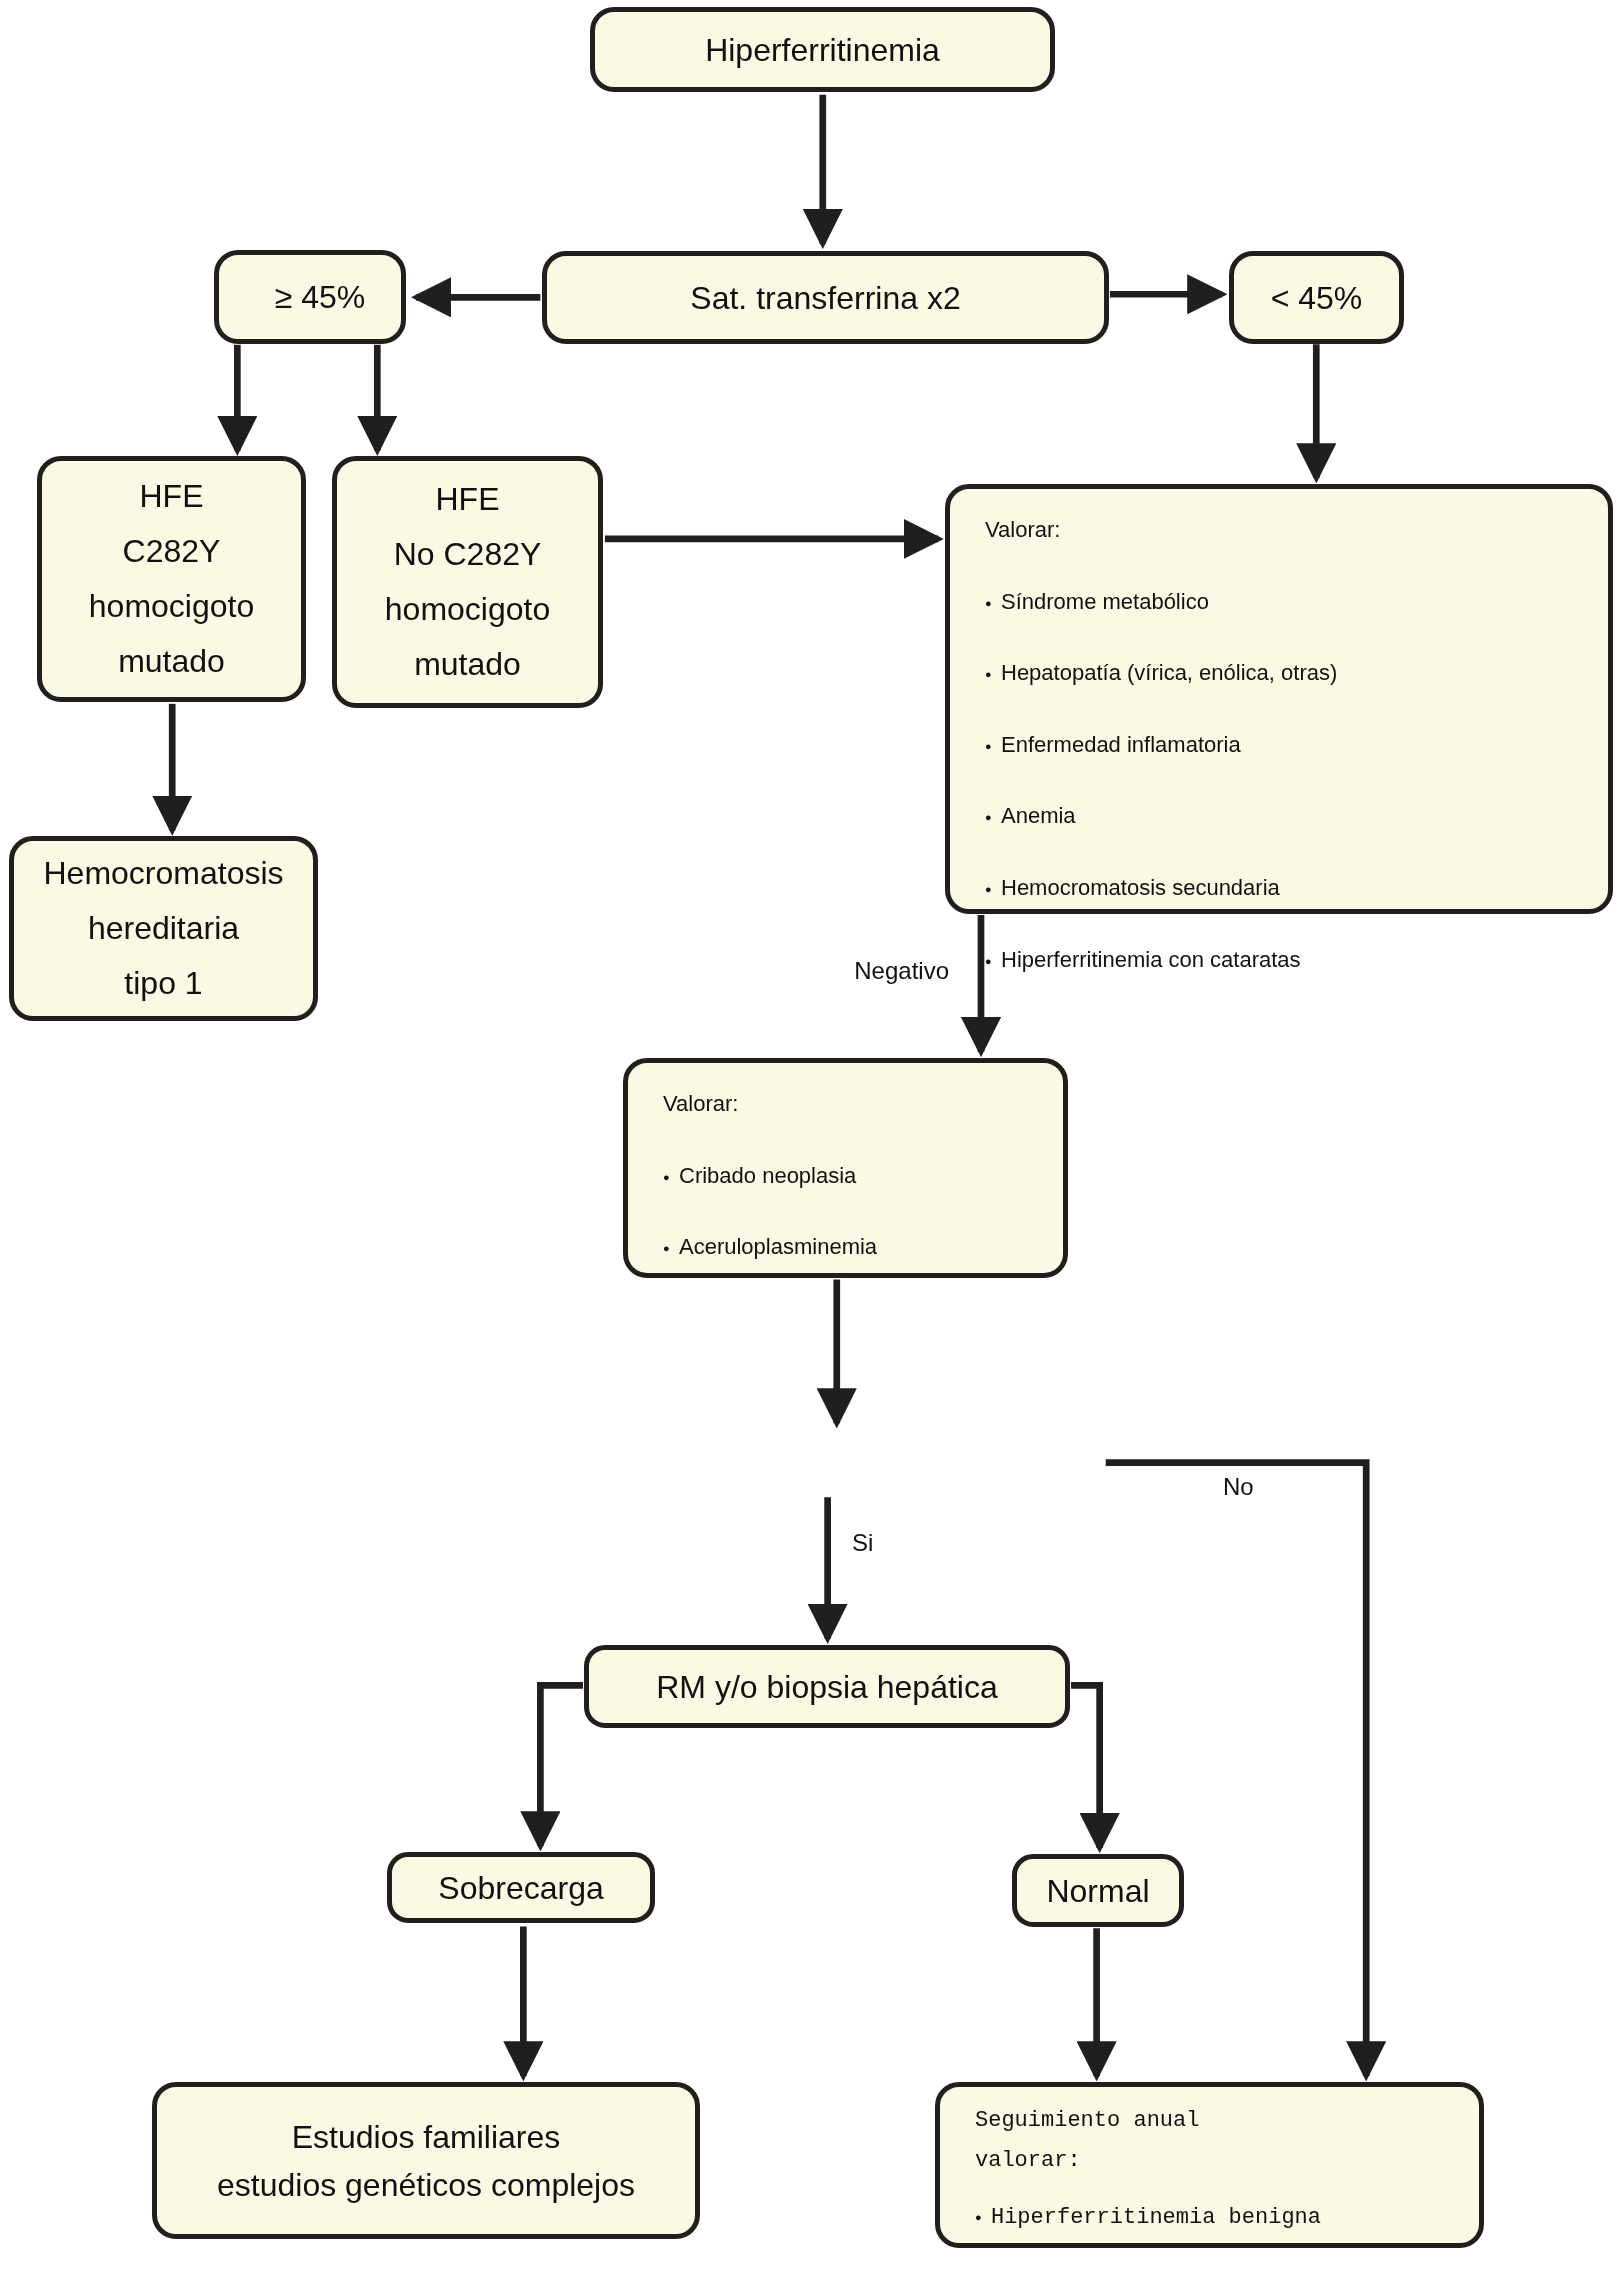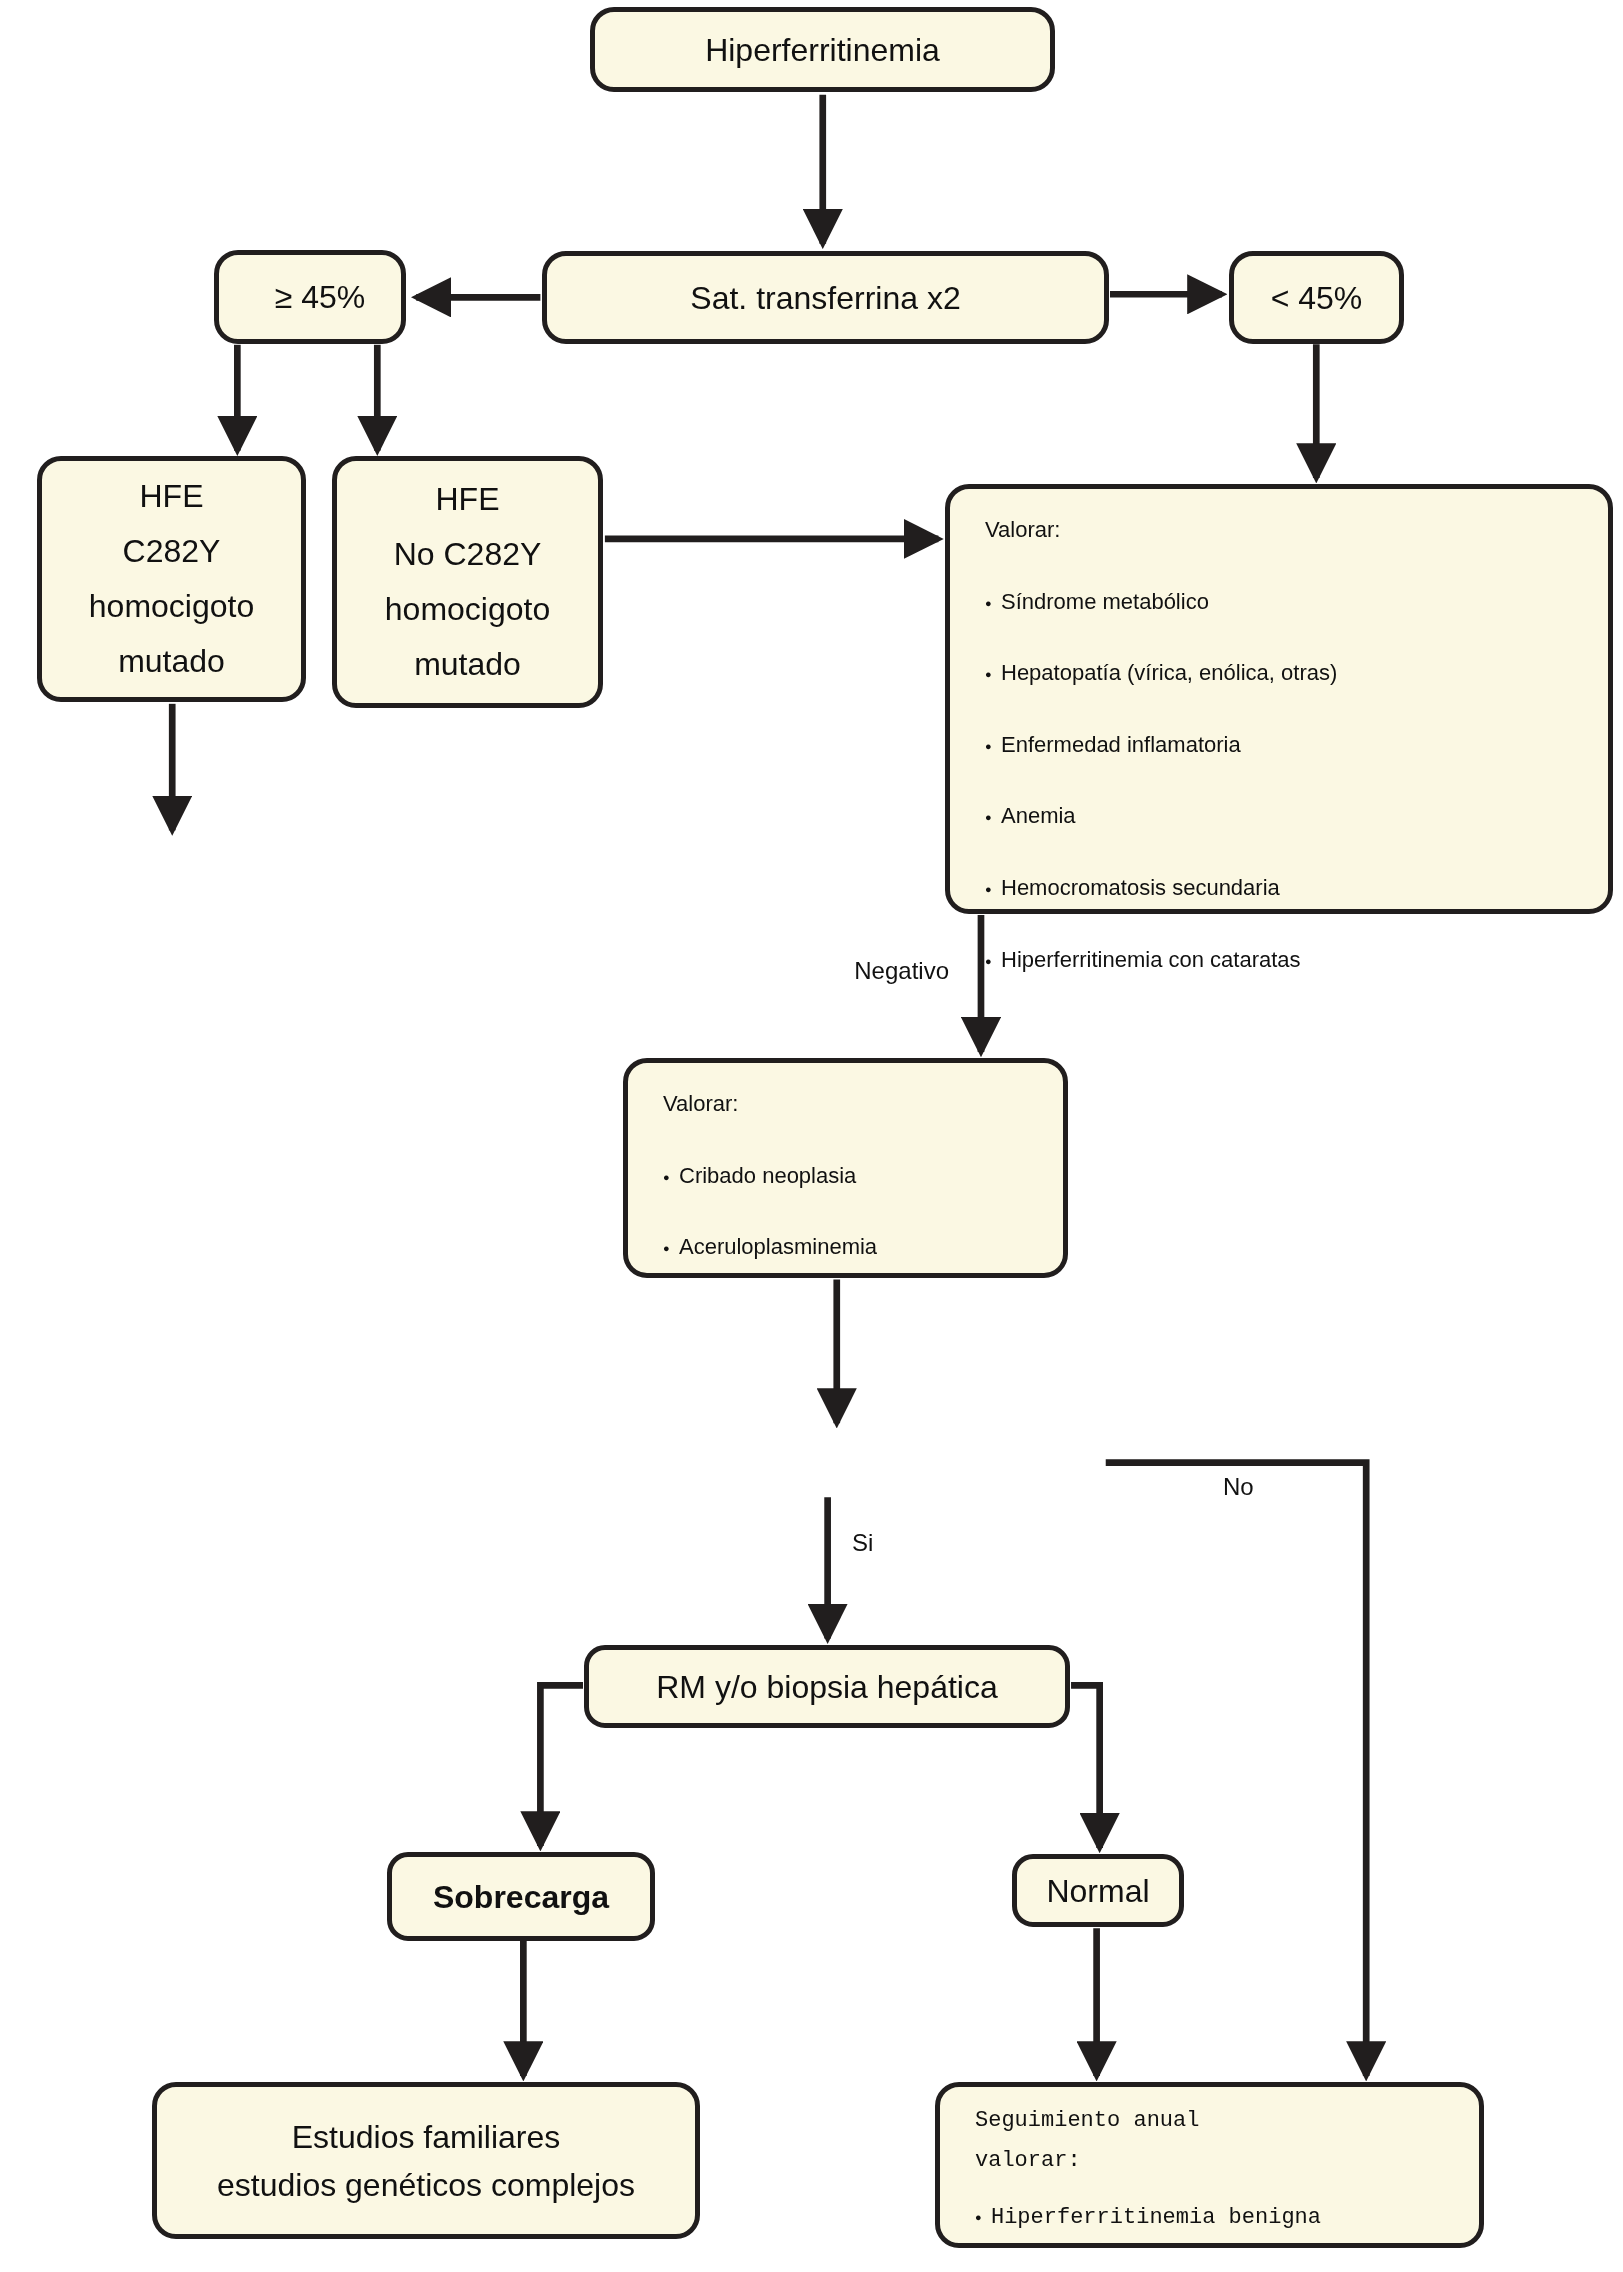--- a/index.html
+++ b/index.html
@@ -116,20 +116,27 @@
         </ul>
       <ul>
           <li>Hemocromatosis secundaria</li>
         </ul>
       <ul>
           <li>Hiperferritinemia con cataratas</li>
         </ul>
     </div>
   </div>
 
+  <div class="node" style="left:9px;top:836px;width:309px;height:185px;">
+    <div class="stack">
+      <span>Hemocromatosis</span>
+      <span>hereditaria</span>
+      <span>tipo 1</span>
+    </div>
+  </div>
 
   <div class="edge-label" style="left:706px;top:959px;width:243px;text-align:right;">Negativo</div>
 
   <div class="node listbox" style="left:623px;top:1058px;width:445px;height:220px;">
     <div class="inner">
       <div class="ltitle">Valorar:</div>
       <ul>
         <li>Cribado neoplasia</li>
       </ul>
       <ul>
@@ -139,21 +146,21 @@
   </div>
 
 
   <div class="edge-label" style="left:852px;top:1531px;">Si</div>
   <div class="edge-label" style="left:1223px;top:1475px;">No</div>
 
   <div class="node" style="left:584px;top:1645px;width:486px;height:83px;border-radius:21px;">
     <span>RM y/o biopsia hepática</span>
   </div>
 
-  <div class="node" style="left:387px;top:1852px;width:268px;height:89px;border-radius:21px;font-weight:bold;">
+  <div class="node" style="left:387px;top:1852px;width:268px;height:71px;border-radius:21px;">
     <span>Sobrecarga</span>
   </div>
 
   <div class="node" style="left:1012px;top:1854px;width:172px;height:73px;border-radius:21px;">
     <span>Normal</span>
   </div>
 
   <div class="node" style="left:152px;top:2082px;width:548px;height:157px;">
     <div class="stack" style="line-height:1.5;">
       <span style="line-height:1.5;">Estudios familiares</span>

